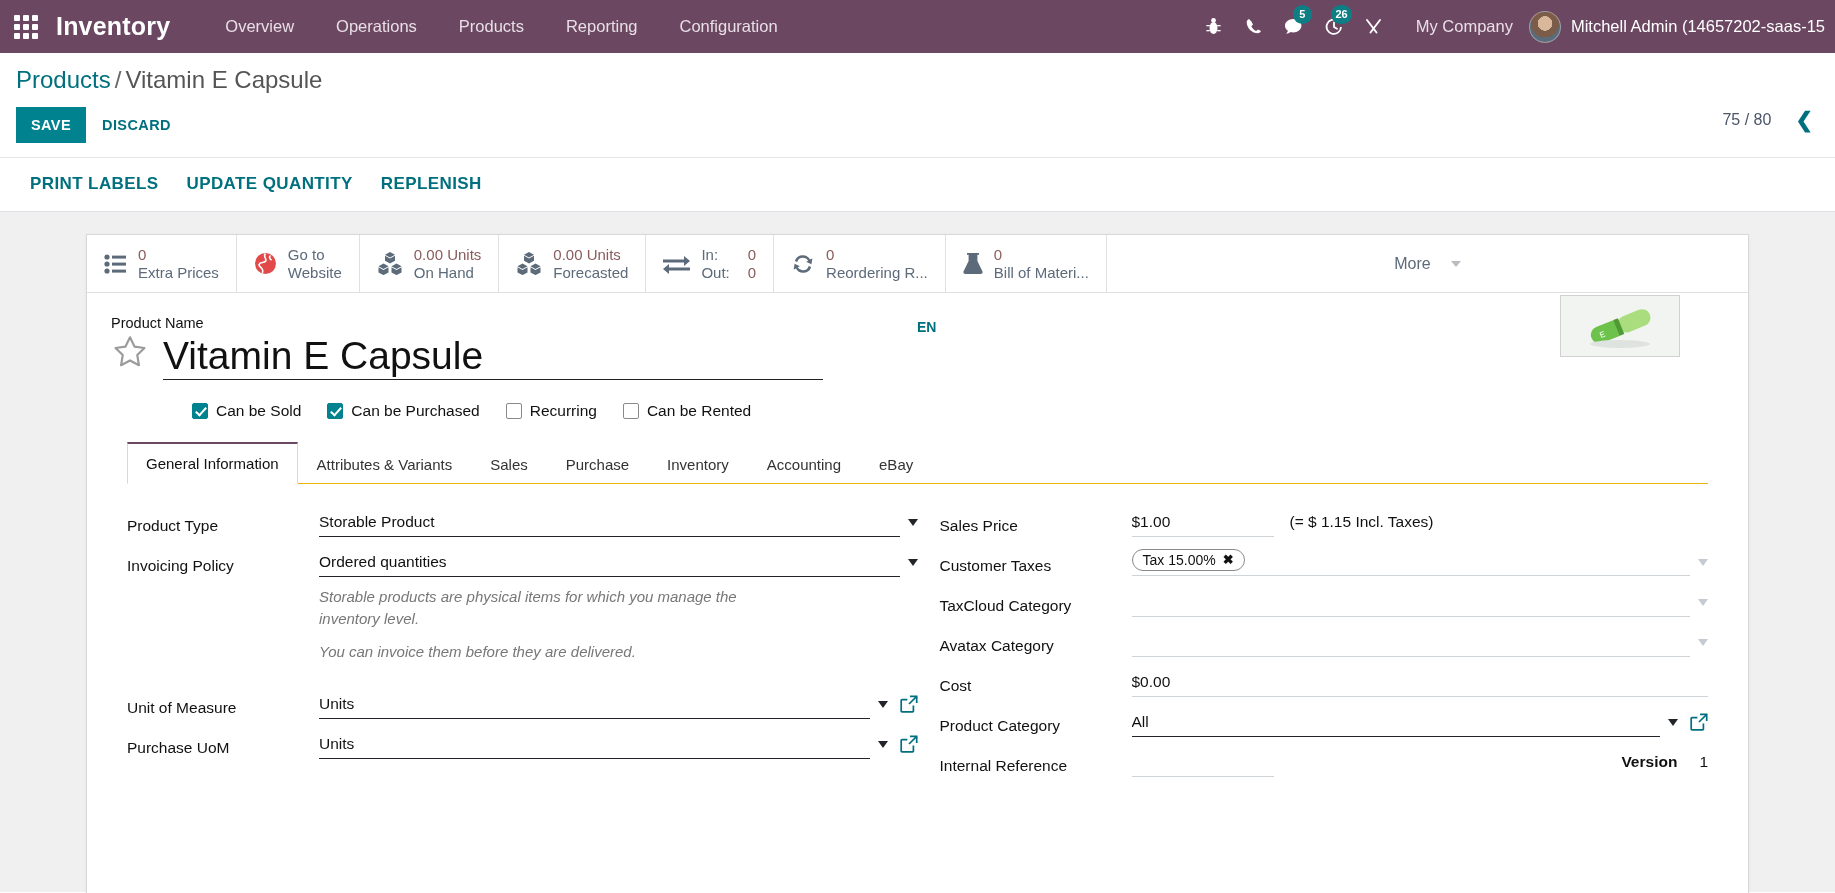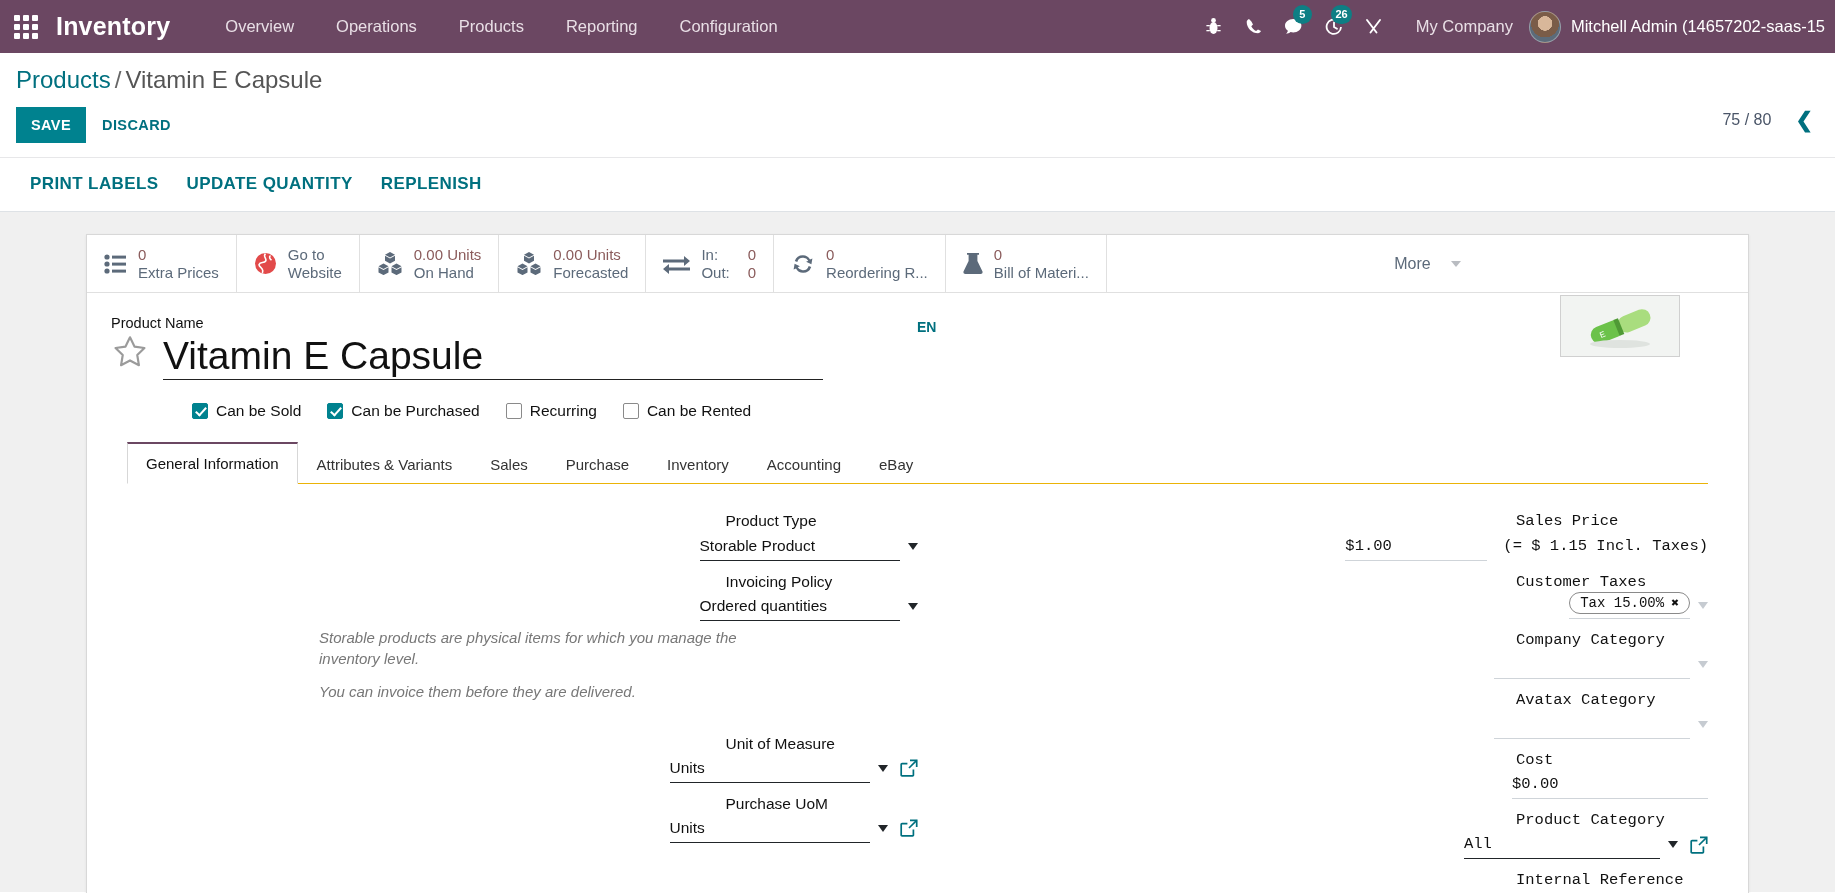--- a/index.html
+++ b/index.html
@@ -173,22 +173,22 @@
     background: transparent; margin-bottom: -1px; white-space: nowrap;
   }
   .tab.active {
     background: #fff; border-color: #d7d7d7; border-top: 2px solid #6b4762;
     color: #111; border-bottom: 1px solid #fff;
   }
 
   
   .form-cols { display: flex; padding: 20px 40px 0 40px; gap: 0; }
   .col { width: 50%; }
-  .col.right { padding-left: 22px; font-family: Liberation Mono, monospace; }
-  .frow { display: flex; align-items: flex-end; margin-bottom: 4px; min-height: 36px; flex-direction: column; }
+  .col.right { padding-left: 22px; }
+  .frow { display: flex; align-items: center; margin-bottom: 4px; min-height: 36px; }
   .flabel {
     width: 192px; flex: none; font-size: 15.5px; color: #111;
     padding-top: 7px; font-weight: 400; line-height: 1.3;
   }
   .flabel.r { width: 192px; }
   .fval { flex: 1 1 auto; min-width: 0; display: flex; align-items: center; }
   .line-input {
     flex: 1 1 auto; border: none; border-bottom: 1px solid #212529; outline: none;
     background: transparent; font-size: 15.5px; color: #111;
     font-family: inherit; padding: 5px 0 5px 0; min-width: 0;
@@ -544,21 +544,21 @@
             <span class="tag">
               <span>Tax 15.00%</span>
               <span class="tag-x">✖</span>
             </span>
           </div>
           <span class="caret-light"></span>
         </div>
       </div>
 
       <div class="frow">
-        <div class="flabel r">Company Category</div>
+        <div class="flabel r">TaxCloud Category</div>
         <div class="fval">
           <input class="line-input light" value="" style="">
           <span class="caret-light"></span>
         </div>
       </div>
 
       <div class="frow">
         <div class="flabel r">Avatax Category</div>
         <div class="fval">
           <input class="line-input light" value="" style="">

